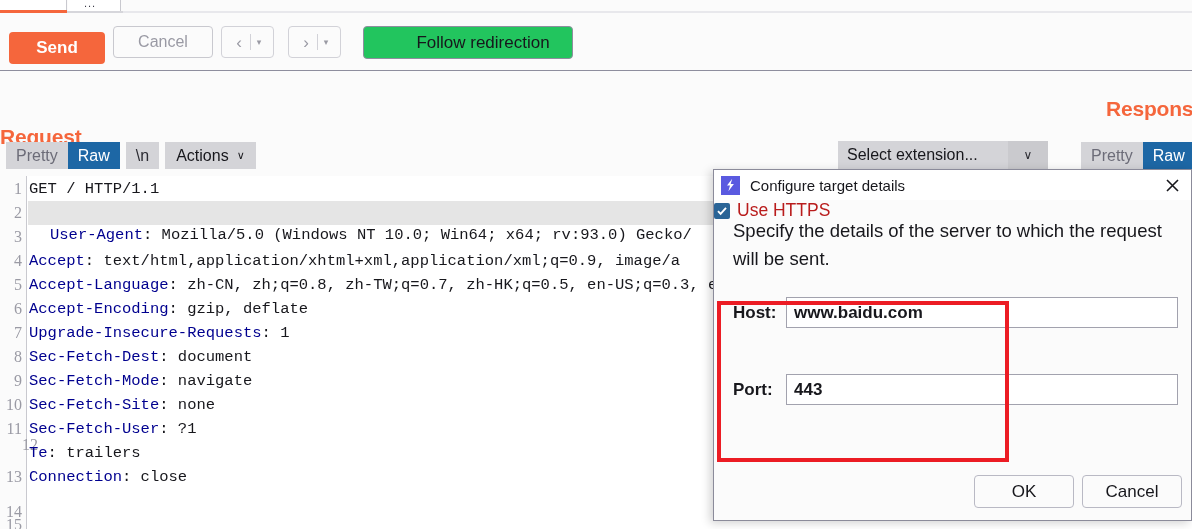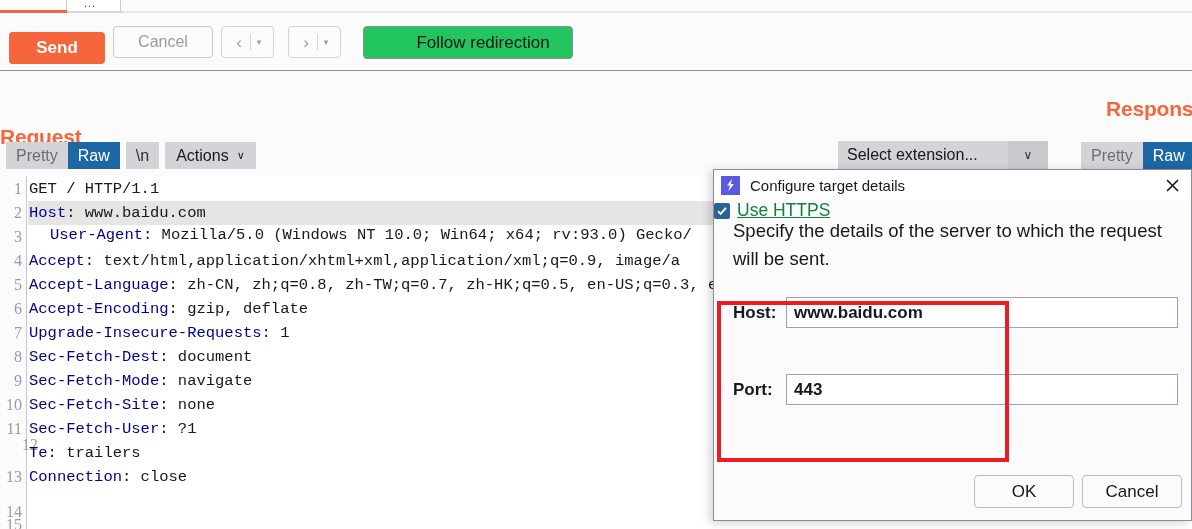--- a/index.html
+++ b/index.html
@@ -113,21 +113,21 @@
   #row-host { left: 19px; top: 97px; }
   #row-port { left: 19px; top: 138px; margin-top: 36px; }
   .frm-lbl { width: 53px; font-size: 17px; color: #17171c; }
   .frm-inp {
     width: 392px; height: 31px; background: #fff; border: 1px solid #a2a2ae;
     font-size: 17px; color: #17171c; padding: 0 7px; display: flex; align-items: center;
   }
   #row-chk { left: 29px; top: 169px; display: flex; align-items: center; gap: 7px; }
   .chk { width: 16px; height: 16px; background: #2a6496; border-radius: 2px; display: flex; align-items: center; justify-content: center; }
   .chk svg { display: block; }
-  .chk-lbl { font-size: 17.5px; color: #15803d; text-decoration: underline; }
+  .chk-lbl { font-size: 17.5px; color: #b91c1c; }
 
   .red-box { position: absolute; left: 3px; top: 101px; width: 292px; height: 161px; border: 4px solid #ec1c24; pointer-events: none; }
 
   .dlg-btn {
     position: absolute; height: 33px; background: #fbfbfb;
     border: 1px solid #b9b9c4; border-radius: 4px;
     display: flex; align-items: center; justify-content: center;
     font-size: 17px; color: #17171c;
   }
   #dlg-ok { left: 260px; top: 275px; width: 100px; }
@@ -205,21 +205,20 @@
         <div class="gutter-n" style="top: 196px;">9</div>
         <div class="gutter-n" style="top: 220px;">10</div>
         <div class="gutter-n" style="top: 244px;">11</div>
         <div class="gutter-n" style="top: 260px; padding-left: 36px;">12</div>
         <div class="gutter-n" style="top: 292px;">13</div>
         <div class="gutter-n" style="top: 316px; margin-top: 11px;">14</div>
         <div class="gutter-n" style="top: 340px;">15</div>
       </div>
     <div class="code" id="code">
         <div class="cline" style="top: 4px;">GET / HTTP/1.1</div>
-        <div class="cline" style="top: 28px;"><span class="hname">Host</span><span>: www.baidu.com</span></div>
         <div class="cline" style="top: 50px; margin-left: 21px;"><span class="hname">User-Agent</span><span>: Mozilla/5.0 (Windows NT 10.0; Win64; x64; rv:93.0) Gecko/</span></div>
         <div class="cline" style="top: 76px;"><span class="hname">Accept</span><span>: text/html,application/xhtml+xml,application/xml;q=0.9, image/a</span></div>
         <div class="cline" style="top: 100px;"><span class="hname">Accept-Language</span><span>: zh-CN, zh;q=0.8, zh-TW;q=0.7, zh-HK;q=0.5, en-US;q=0.3, e</span></div>
         <div class="cline" style="top: 124px;"><span class="hname">Accept-Encoding</span><span>: gzip, deflate</span></div>
         <div class="cline" style="top: 148px;"><span class="hname">Upgrade-Insecure-Requests</span><span>: 1</span></div>
         <div class="cline" style="top: 172px;"><span class="hname">Sec-Fetch-Dest</span><span>: document</span></div>
         <div class="cline" style="top: 220px;"><span class="hname">Sec-Fetch-Site</span><span>: none</span></div>
         <div class="cline" style="top: 196px;"><span class="hname">Sec-Fetch-Mode</span><span>: navigate</span></div>
         <div class="cline" style="top: 244px;"><span class="hname">Sec-Fetch-User</span><span>: ?1</span></div>
         <div class="cline" style="top: 268px;"><span class="hname">Te</span><span>: trailers</span></div>

